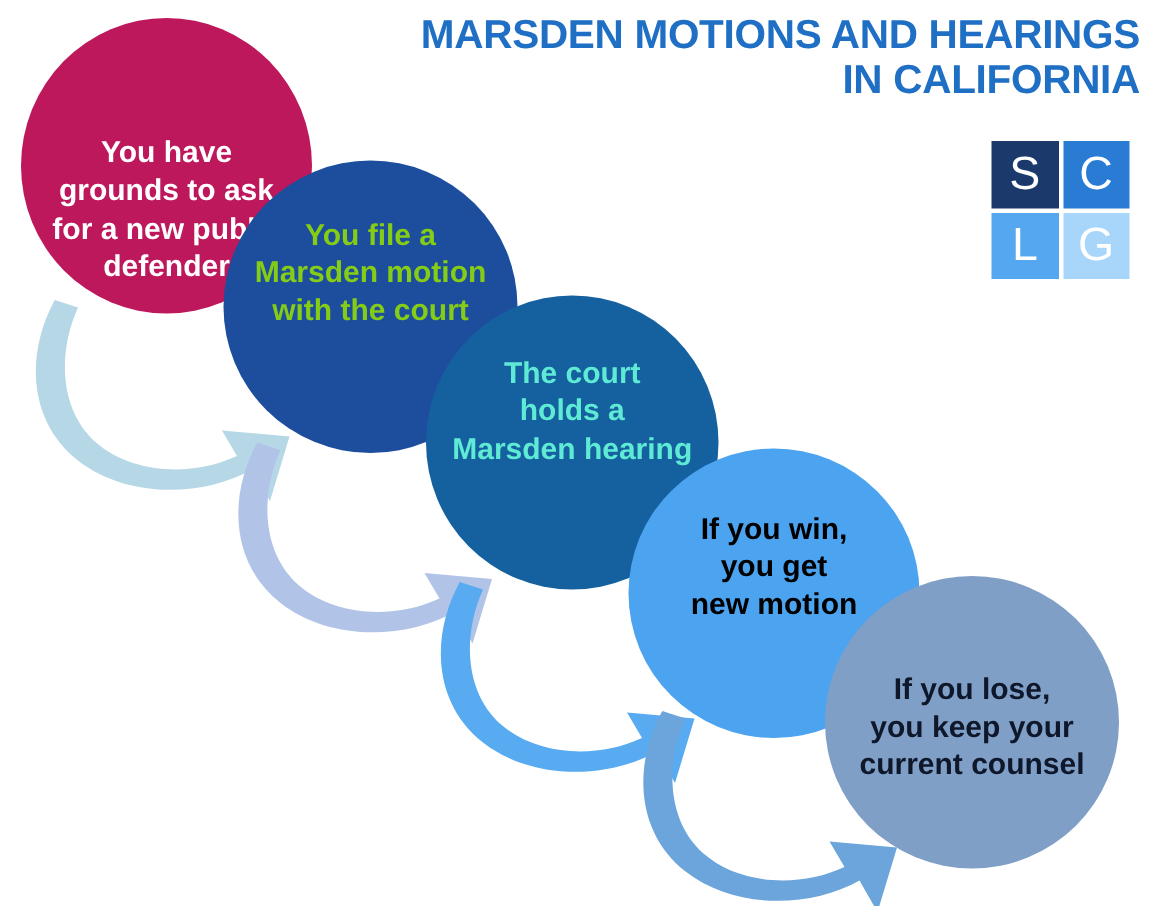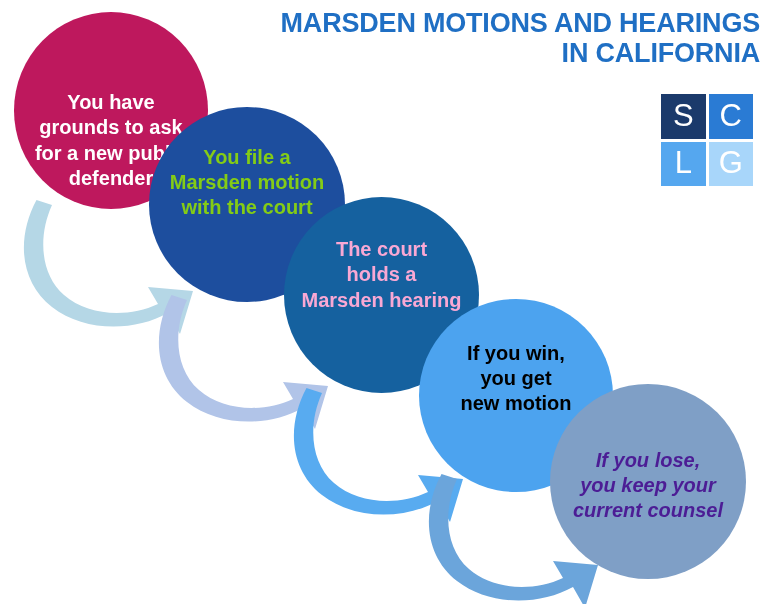--- a/index.html
+++ b/index.html
@@ -167,30 +167,30 @@
 defender</div>
   </div>
 
   <div class="node" id="node1" style="background: rgb(29, 78, 158);">
     <div class="node-label" style="color: #84cc16;">You file a
 Marsden motion
 with the court</div>
   </div>
 
   <div class="node" id="node2" style="background: rgb(21, 97, 159);">
-    <div class="node-label" style="color: #f9a8d4;">The court
+    <div class="node-label" style="color: #5eead4;">The court
 holds a
 Marsden hearing</div>
   </div>
 
   <div class="node" id="node3" style="background: rgb(76, 163, 239);">
     <div class="node-label" style="color: rgb(0, 0, 0);">If you win,
 you get
 new motion</div>
   </div>
 
   <div class="node" id="node4" style="background: rgb(127, 159, 198);">
-    <div class="node-label" style="color: #4c1d95; font-style: italic;">If you lose,
+    <div class="node-label" style="color: #0f172a;">If you lose,
 you keep your
 current counsel</div>
   </div>
 
 </div>
 
 </body></html>

